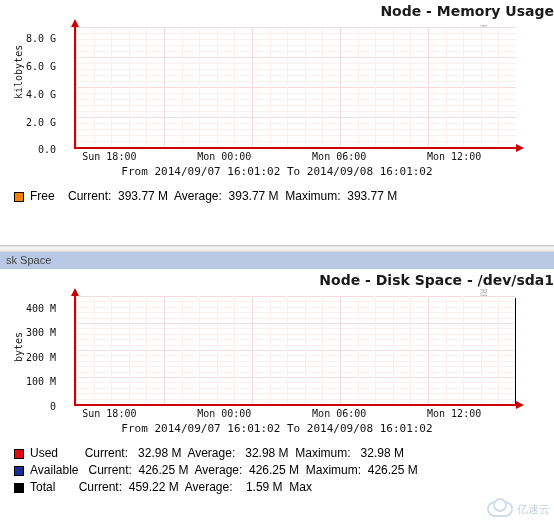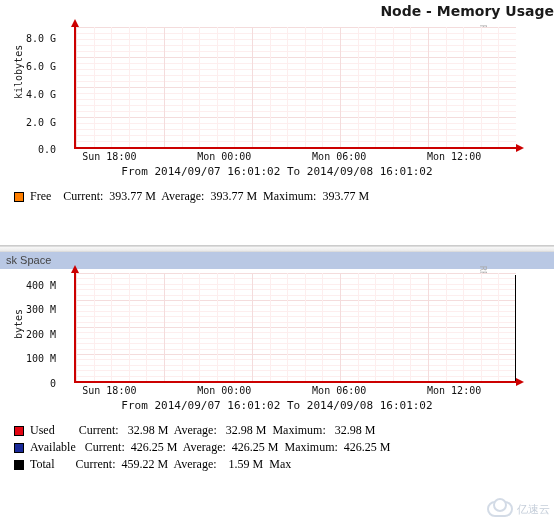--- a/index.html
+++ b/index.html
@@ -144,21 +144,21 @@
     font-size: 11px;
     color: #111;
     padding: 2px 0 6px 0;
   }
 
   .legend {
     padding: 4px 0 6px 14px;
     font-size: 12px;
     line-height: 17px;
     white-space: pre;
-    font-family: Liberation Serif, serif;
+    font-family: Liberation Sans, sans-serif;
   }
   .legend-row { display: flex; align-items: center; gap: 4px; }
   .swatch {
     display: inline-block;
     width: 10px; height: 10px;
     border: 1px solid #000;
     margin-right: 2px;
   }
 
   .divider {
@@ -231,20 +231,21 @@
   <div class="timerange">From 2014/09/07 16:01:02 To 2014/09/08 16:01:02</div>
 
   <div class="legend" id="mem-legend"><div class="legend-row"><span class="swatch" style="background: rgb(255, 127, 0);"></span><span>Free    Current:  393.77 M  Average:  393.77 M  Maximum:  393.77 M</span></div></div>
 </div>
 
 <div class="divider"></div>
 
 <div class="section-bar">sk Space</div>
 
 <div class="panel panel-disk">
+  <div class="chart-title">Node - Disk Space - /dev/sda1</div>
 
   <div class="chart-wrap">
     <div class="ylab">bytes</div>
     <div class="rlab">RRDTOOL / TOBI OETIKER</div>
 
     <div class="yticks" id="disk-yticks">
         <span class="ytick" style="top: 11%;">400 M</span>
         <span class="ytick" style="top: 33%;">300 M</span>
         <span class="ytick" style="top: 55%;">200 M</span>
         <span class="ytick" style="top: 77%;">100 M</span>

